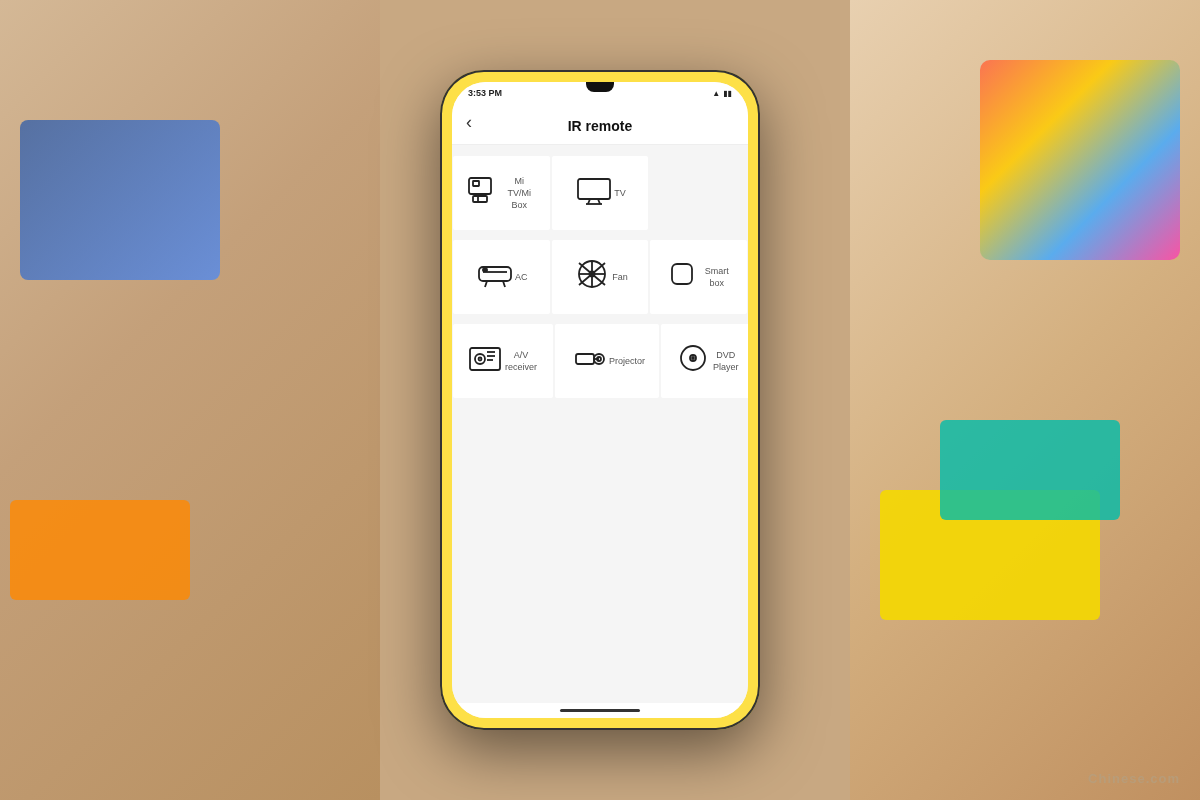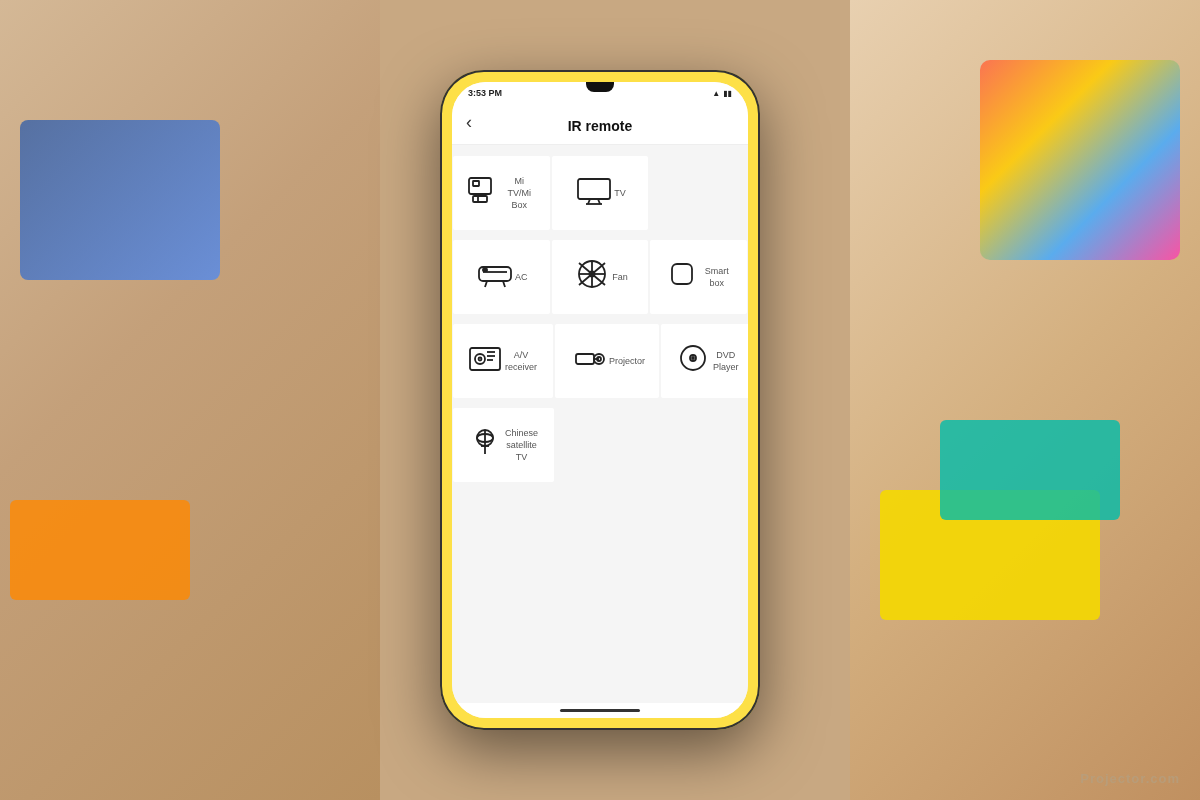--- a/index.html
+++ b/index.html
@@ -396,44 +396,31 @@
               </svg>
             </div>
             <span class="item-label">DVD Player</span>
           </div>
         </div>
 
         <div class="row-separator"></div>
 
         <div class="grid-row">
 
-          <div class="grid-item">
-            <div class="item-icon">
-              <svg viewBox="0 0 36 32" fill="none" stroke="#222" stroke-width="1.8">
-
-                <circle cx="18" cy="12" r="8" fill="none"></circle>
-                <line x1="18" y1="4" x2="18" y2="12"></line>
-                <line x1="18" y1="12" x2="18" y2="28"></line>
-                <ellipse cx="18" cy="12" rx="8" ry="4" fill="none"></ellipse>
-                <line x1="14" y1="20" x2="22" y2="20"></line>
-              </svg>
-            </div>
-            <span class="item-label">Chinese satellite TV</span>
-          </div>
 
 
           <div class="grid-item" style="background:#f5f5f5;">
           </div>
         </div>
 
         <div class="row-separator"></div>
 
       </div>
 
       <div class="bottom-bar">
         <div class="home-indicator"></div>
       </div>
 
     </div>
   </div>
 </div>
 
-<div class="watermark">Projector.com</div>
+<div class="watermark">Chinese.com</div>
 
 </body></html>

